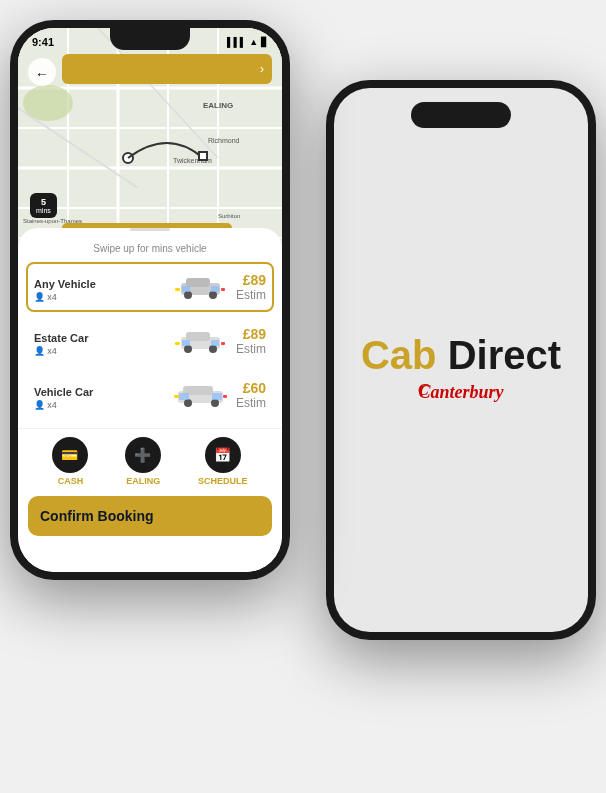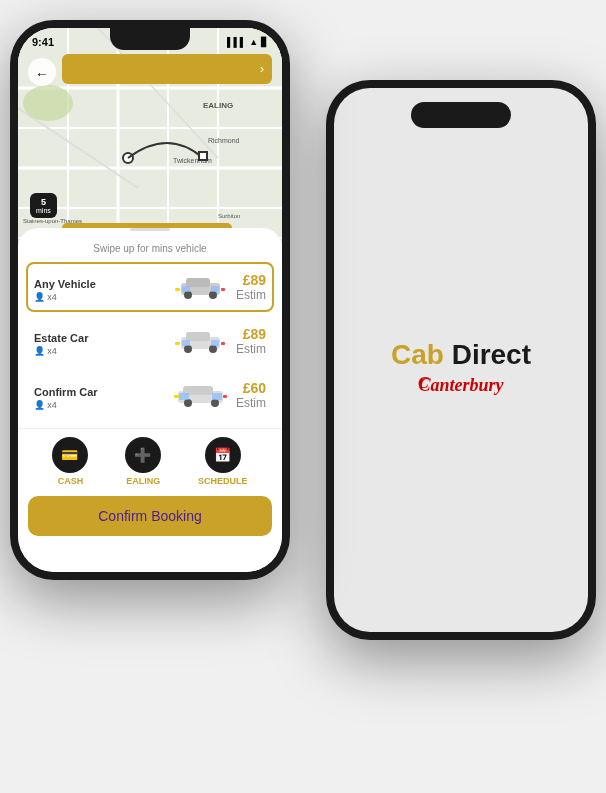--- a/index.html
+++ b/index.html
@@ -278,24 +278,23 @@
       font-size: 9px;
       font-weight: 600;
       color: #c9a227;
     }
 
     .confirm-btn {
       margin: 4px 10px;
       background: #c9a227;
       border-radius: 10px;
       padding: 12px;
-      text-align: center;
       font-size: 14px;
-      font-weight: 400;
-      color: #4c1d95;
+      font-weight: 700;
+      color: #0f172a;
     }
 
     
     .phone-right {
       position: absolute;
       right: 10px;
       top: 80px;
       width: 270px;
       height: 560px;
       background: #1a1a1a;
@@ -465,21 +464,21 @@
             </svg>
           </div>
           <div class="vehicle-price">
             <div class="price">£89</div>
             <div class="estimate">Estim</div>
           </div>
         </div>
 
         <div class="vehicle-item">
           <div class="vehicle-info">
-            <div class="vehicle-name">Confirm Car</div>
+            <div class="vehicle-name">Vehicle Car</div>
             <div class="vehicle-capacity">
               <span>👤</span>
               <span>x4</span>
             </div>
           </div>
           <div class="vehicle-img">
             <svg viewBox="0 0 55 28" class="car-svg">
               <rect x="5" y="10" width="45" height="12" rx="3" fill="#ddd"></rect>
               <rect x="10" y="5" width="30" height="9" rx="3" fill="#ccc"></rect>
               <circle cx="15" cy="22" r="4" fill="#555"></circle>
@@ -516,21 +515,21 @@
         <span>Confirm Booking</span>
       </div>
     </div>
   </div>
 </div>
 
 <div class="phone-right">
   <div class="screen">
     <div class="dynamic-island"></div>
     <div class="brand-logo">
-      <div style="font-size:28px; font-weight:700; font-family: -apple-system, BlinkMacSystemFont, sans-serif; margin-top: 15px;">
+      <div style="font-size:40px; font-weight:700; font-family: -apple-system, BlinkMacSystemFont, sans-serif; margin-top: 15px;">
         <span class="cab" style="color:#c9a227;">Cab</span><span class="direct" style="color:#1a1a1a;"> Direct</span>
       </div>
       <div style="font-family: Georgia, serif; font-style: italic; font-size: 18px; font-weight: 700; color: #cc0000; position: relative;">
         <span style="font-style: italic;">Canterbury</span>
         <svg style="position:absolute; top:-1px; left:0;" width="12" height="18" viewBox="0 0 12 18">
           <text x="0" y="14" font-size="16" font-family="Georgia, serif" font-style="italic" font-weight="700" fill="#cc0000">C</text>
         </svg>
       </div>
     </div>
   </div>

